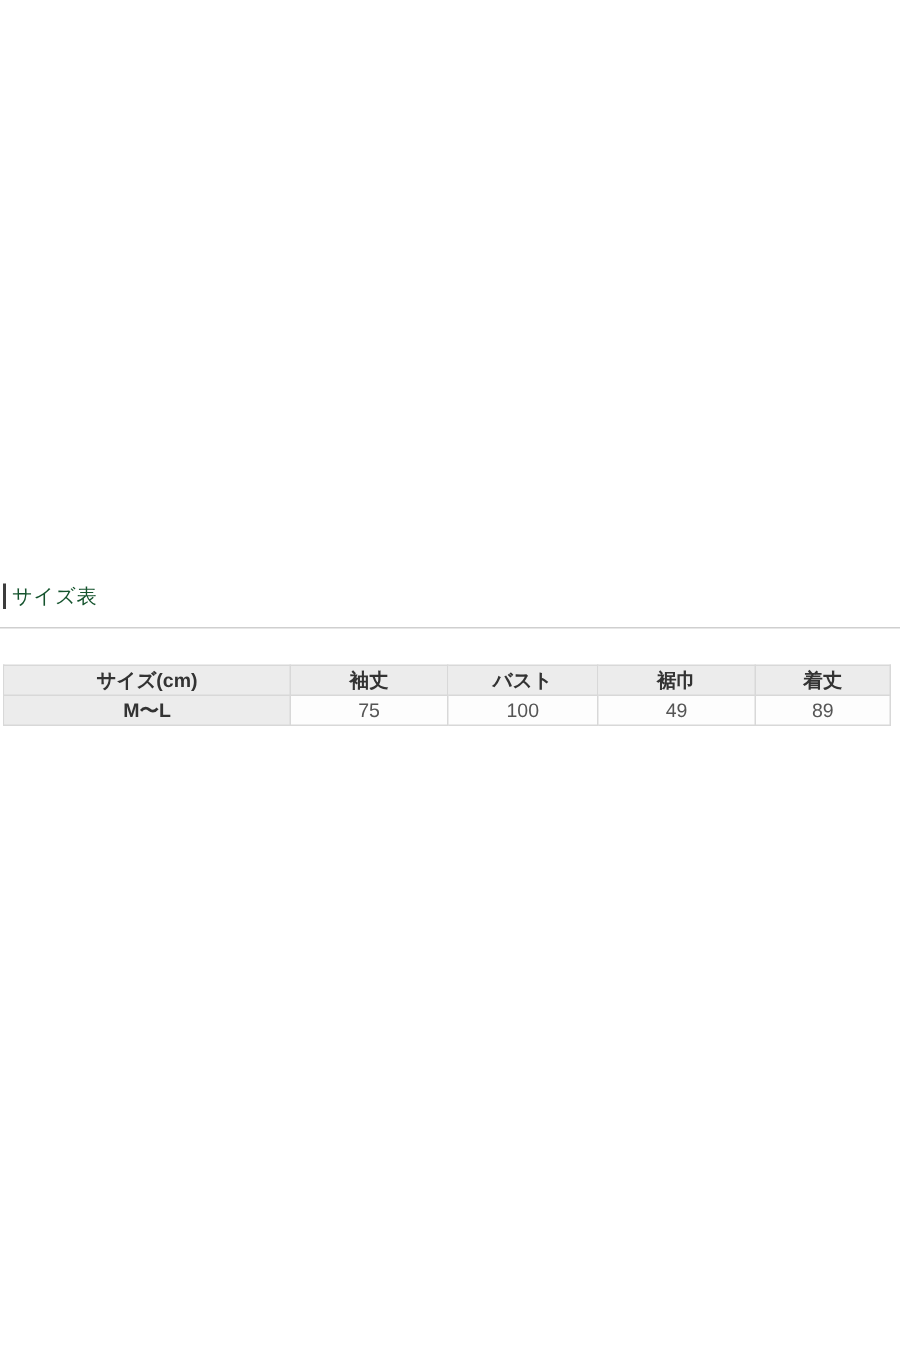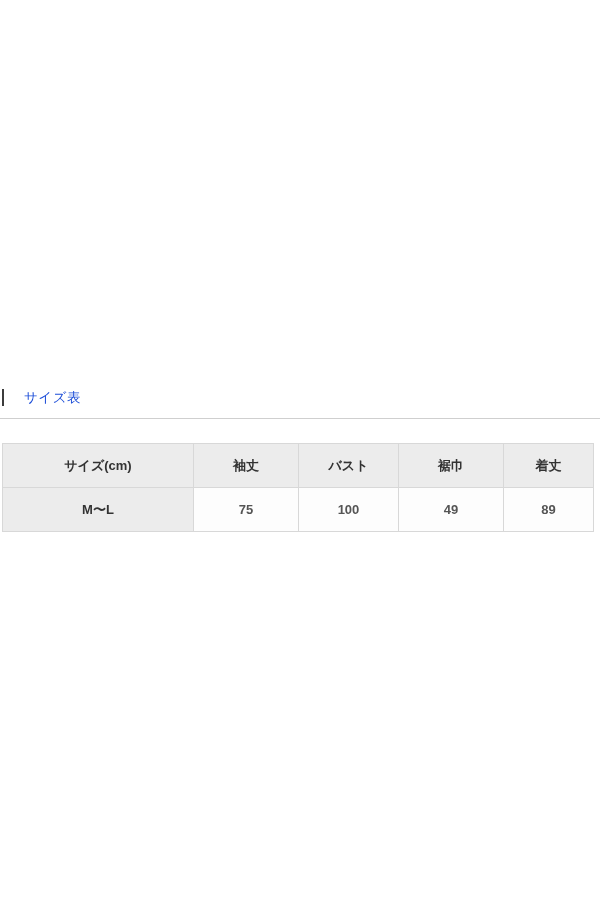--- a/index.html
+++ b/index.html
@@ -14,24 +14,24 @@
     height: 900px;
     background: #ffffff;
     overflow: hidden;
   }
   .section-heading {
     position: absolute;
     left: 2px;
     top: 389px;
     margin: 0;
     border-left: 2px solid #3c3c3c;
-    padding-left: 20px;
+    padding-left: 4px;
     font-size: 13.5px;
     font-weight: normal;
-    color: #1d4ed8;
+    color: #14532d;
     line-height: 17px;
     letter-spacing: 0.5px;
   }
   .divider {
     position: absolute;
     left: 0;
     top: 418px;
     width: 600px;
     height: 1px;
     background: #cfcfcf;
@@ -43,36 +43,36 @@
     left: 2px;
     top: 443px;
     width: 591px;
     border-collapse: collapse;
     table-layout: fixed;
     font-size: 13px;
   }
   .size-table th, .size-table td {
     border: 1px solid #d8d8d8;
     height: 19px;
-    padding: 12px;
+    padding: 0;
     text-align: center;
     vertical-align: middle;
     line-height: 19px;
     white-space: nowrap;
     overflow: hidden;
   }
   .size-table th {
     background: #ececec;
     color: #333333;
     font-weight: bold;
   }
   .size-table td {
     background: #fdfdfd;
     color: #555555;
-    font-weight: bold;
+    font-weight: normal;
   }
 </style>
 </head>
 <body>
 
 <div class="page">
 
   <h2 class="section-heading">
     <span>サイズ表</span>
   </h2>

